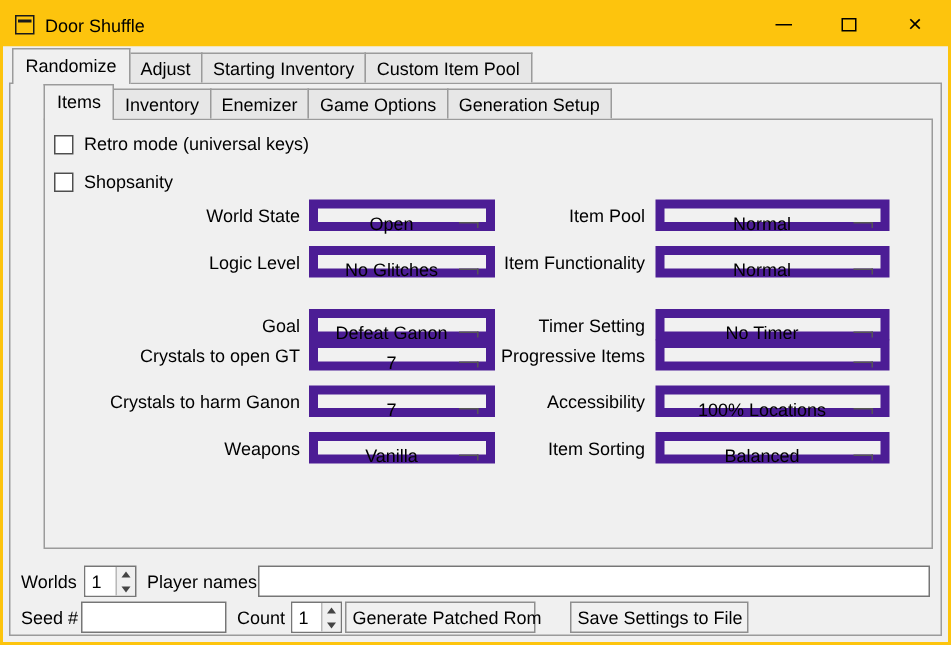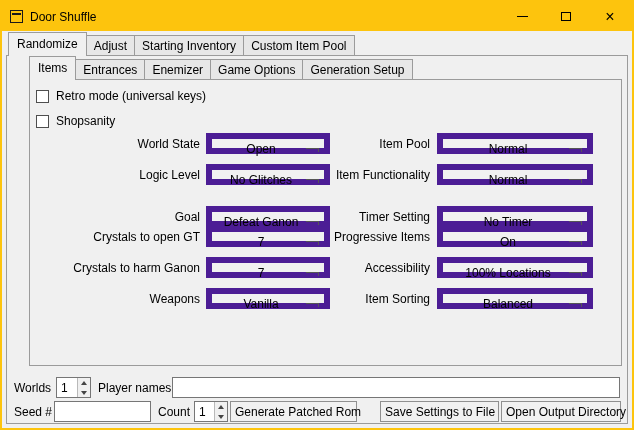--- a/index.html
+++ b/index.html
@@ -90,21 +90,21 @@
       <div class="tab selected">Randomize</div>
       <div class="tab">Adjust</div>
       <div class="tab">Starting Inventory</div>
       <div class="tab">Custom Item Pool</div>
     </div>
 
     <div class="pane pane-outer"></div>
 
     <div class="tabs tabs-inner">
       <div class="tab selected">Items</div>
-      <div class="tab">Entrances</div>
+      <div class="tab">Inventory</div>
       <div class="tab">Enemizer</div>
       <div class="tab">Game Options</div>
       <div class="tab">Generation Setup</div>
     </div>
 
     <div class="pane pane-inner">
 
       <div class="check-row" style="left:6px; top:8px;">
         <span class="checkbox"></span>
         <span class="check-label">Retro mode (universal keys)</span>
@@ -154,21 +154,20 @@
       </div>
 
       <div class="opt-row" style="top:146px;">
         <span class="opt-label l1">Crystals to open GT</span>
         <button class="opt-btn b1">
           <span class="opt-value">7</span>
           <span class="menu-ind"></span>
         </button>
         <span class="opt-label l2">Progressive Items</span>
         <button class="opt-btn b2">
-          <span class="opt-value">On</span>
           <span class="menu-ind"></span>
         </button>
       </div>
 
       <div class="opt-row" style="top:177px;">
         <span class="opt-label l1">Crystals to harm Ganon</span>
         <button class="opt-btn b1">
           <span class="opt-value">7</span>
           <span class="menu-ind"></span>
         </button>
@@ -213,17 +212,16 @@
       <span class="blabel" style="left:156px;">Count</span>
       <div class="spinbox" style="left:192px; width:34px;">
         <input class="spin-input" value="1" style="">
         <div class="spin-arrows">
           <span class="spin-up"></span>
           <span class="spin-down"></span>
         </div>
       </div>
       <button class="push-btn" style="left:228px; width:127px;">Generate Patched Rom</button>
       <button class="push-btn" style="left:378px; width:119px;">Save Settings to File</button>
-      <button class="push-btn" style="left:499px; width:120px;">Open Output Directory</button>
     </div>
 
   </div>
 </div>
 
 </body></html>

